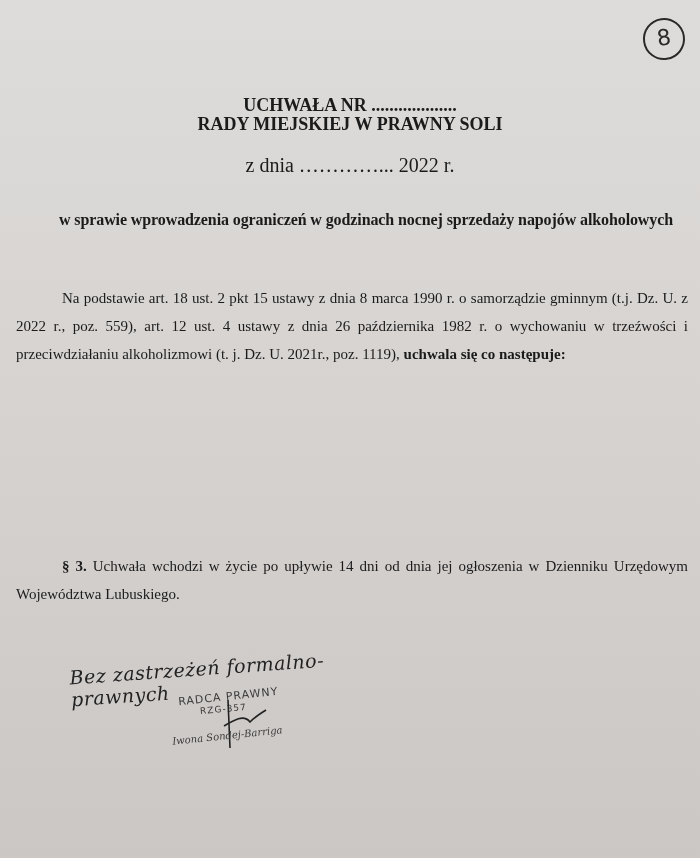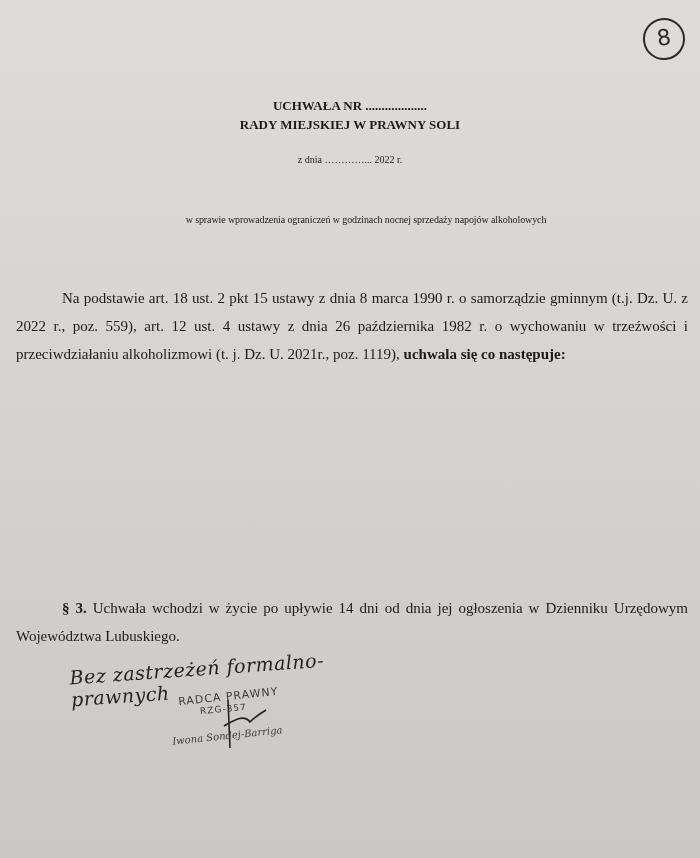--- a/index.html
+++ b/index.html
@@ -6,23 +6,23 @@
     body {
       width: 700px; height: 858px; overflow: hidden;
       background: linear-gradient(180deg, #dedcda 0%, #d6d3d1 45%, #cbc7c5 100%);
       font-family: "Liberation Serif", "DejaVu Serif", serif;
       color: #1b1b1b;
       position: relative;
     }
     .page { position: absolute; inset: 0; }
     .abs { position: absolute; }
     .center { text-align: center; left: 0; right: 0; }
-    .title { font-weight: bold; font-size: 13px; line-height: 19px; }
-    .date { font-size: 10px; }
-    .subject { font-weight: normal; font-size: 10px; line-height: 20px; letter-spacing: -0.1px; margin-left: 32px; }
+    .title { font-weight: bold; font-size: 18px; line-height: 19px; }
+    .date { font-size: 20px; }
+    .subject { font-weight: bold; font-size: 16px; line-height: 20px; letter-spacing: -0.1px; margin-left: 32px; }
     .body-text { font-size: 15px; line-height: 28px; }
     .para { left: 16px; width: 672px; text-align: justify; }
     .indent { text-indent: 46px; }
     .b { font-weight: bold; }
     .page-mark {
       left: 643px; top: 18px; width: 38px; height: 38px;
       border: 2px solid #2a2a2a; border-radius: 50%;
       font-family: "DejaVu Sans", sans-serif; font-size: 22px; line-height: 36px;
       text-align: center; color: #2a2a2a; transform: rotate(-8deg);
     }
@@ -49,21 +49,21 @@
   <div class="abs center date" style="top:154px;">z dnia …………... 2022 r.</div>
 
   <div class="abs center subject" style="top:210px;">
     <div>w sprawie wprowadzenia ograniczeń w godzinach nocnej sprzedaży napojów alkoholowych</div>
   </div>
 
   <div class="abs para body-text indent" style="top:284px;"><span>Na podstawie art. 18 ust. 2 pkt 15 ustawy z dnia 8 marca 1990 r. o samorządzie gminnym (t.j. Dz. U. z 2022 r., poz. 559),  art. 12 ust. 4 ustawy z dnia 26 października 1982 r. o wychowaniu w trzeźwości i przeciwdziałaniu alkoholizmowi (t. j. Dz. U.  2021r., poz. 1119), </span><span class="b">uchwala się co następuje:</span></div>
 
 
 
-  <div class="abs para body-text indent" style="top:552px;margin-top:42px;"><span class="b">§ 3.</span><span> Uchwała wchodzi w życie po upływie 14 dni od dnia jej ogłoszenia w Dzienniku  Urzędowym Województwa Lubuskiego.</span></div>
+  <div class="abs para body-text indent" style="top:552px;"><span class="b">§ 3.</span><span> Uchwała wchodzi w życie po upływie 14 dni od dnia jej ogłoszenia w Dzienniku  Urzędowym Województwa Lubuskiego.</span></div>
 
   <div class="abs" style="left:70px; top:652px; width:300px; height:110px;">
     <div class="abs handwriting" style="left:0; top:4px; transform: rotate(-4deg);">Bez zastrzeżeń formalno-prawnych</div>
     <div class="abs stamp" style="left:108px; top:38px; font-size:11px; transform: rotate(-6deg);">RADCA PRAWNY</div>
     <div class="abs stamp" style="left:130px; top:52px; font-size:9px; transform: rotate(-5deg);">RZG-357</div>
     <svg class="abs" style="left:140px; top:44px;" width="70" height="60">
       <path d="M18 4 L20 52 M14 30 C 24 24, 34 18, 40 26 C 46 20, 50 18, 56 14" fill="none" stroke="#222" stroke-width="1.6"></path>
     </svg>
     <div class="abs" style="left:102px; top:78px; font-family:'DejaVu Serif', serif; font-style:italic; font-size:10px; color:#3a3a3a; transform: rotate(-6deg);">Iwona Sondej-Barriga</div>
   </div>

